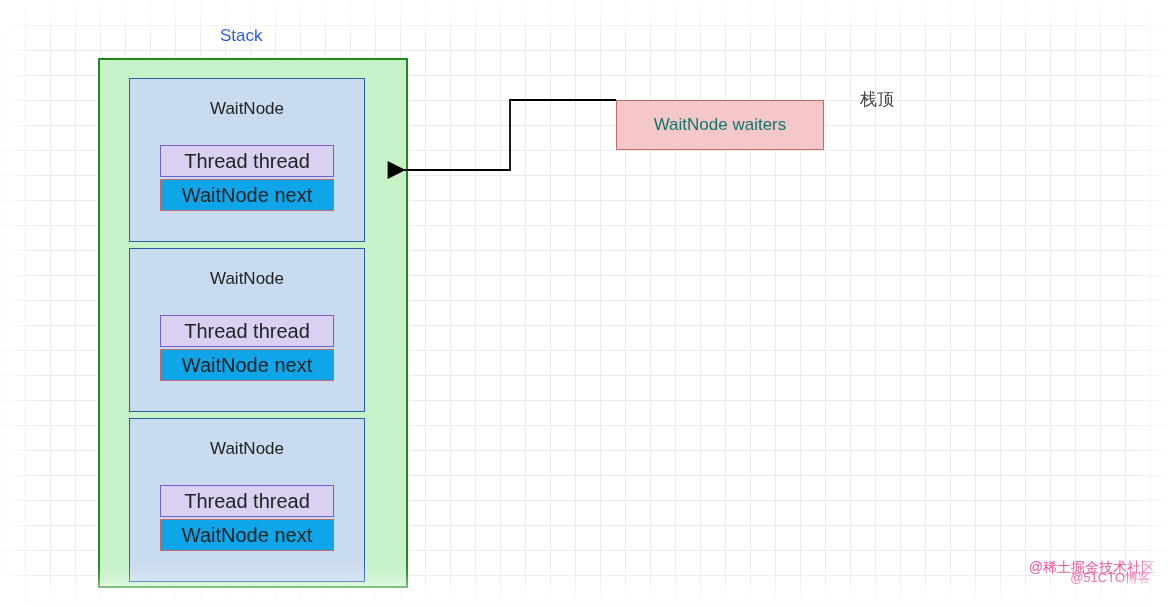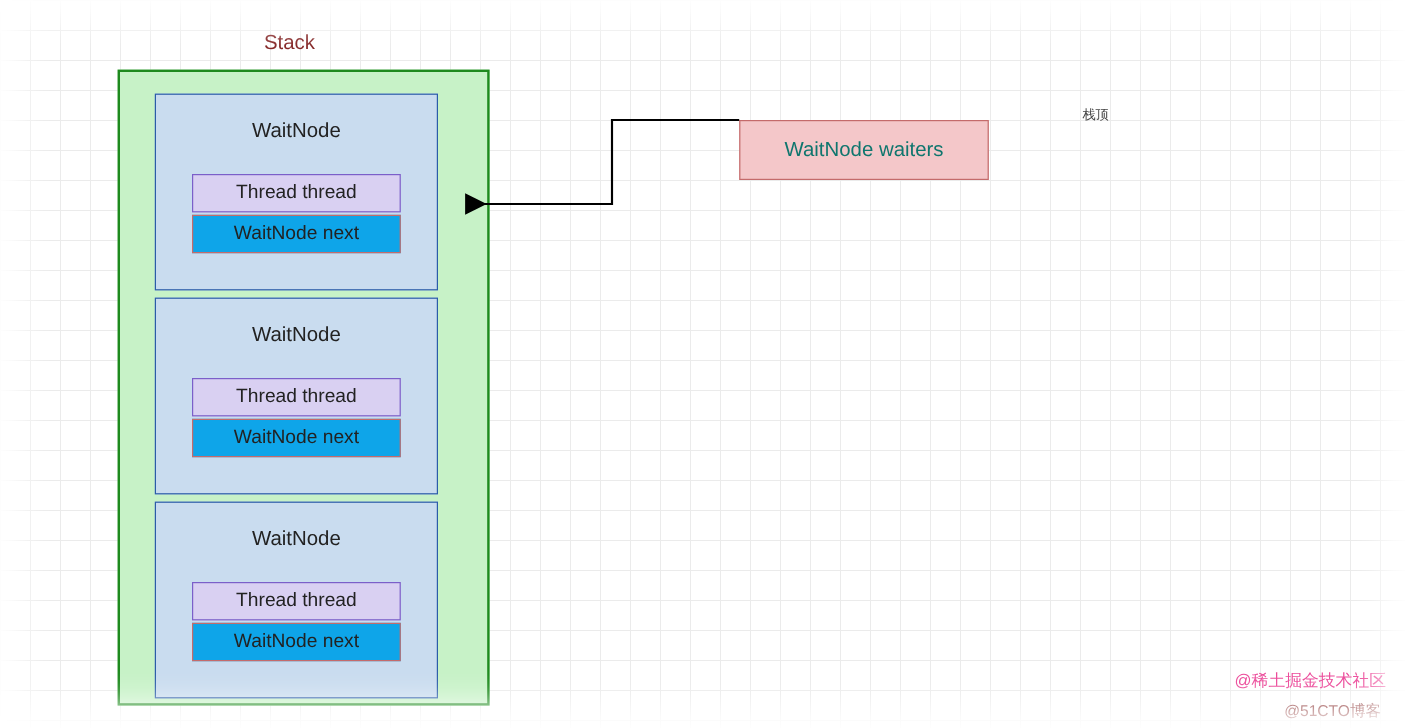--- a/index.html
+++ b/index.html
@@ -26,21 +26,21 @@
     position: absolute;
     inset: 0;
     pointer-events: none;
     box-shadow: inset 0 0 28px 18px #fff;
   }
   .stack-title {
     position: absolute;
     left: 220px;
     top: 26px;
     font-size: 17px;
-    color: #7f1d1d;
+    color: #1d4ed8;
   }
   .stack-outer {
     position: absolute;
     left: 98px;
     top: 58px;
     width: 310px;
     height: 530px;
     border: 2px solid #1e8a1e;
     background: #c7f2c7;
   }
@@ -62,21 +62,21 @@
     font-size: 17px;
     color: #222;
   }
   .field {
     position: absolute;
     left: 50%;
     transform: translateX(-50%);
     width: 174px;
     height: 32px;
     line-height: 30px;
-    font-size: 16px;
+    font-size: 20px;
     text-align: center;
     color: #222;
   }
   .field-thread {
     top: 66px;
     background: #d9d0f2;
     border: 1.5px solid #7b5fc9;
   }
   .field-next {
     top: 100px;
@@ -92,44 +92,44 @@
     line-height: 48px;
     text-align: center;
     font-size: 17px;
     background: #f4c7c9;
     border: 1.5px solid #c46b6b;
     color: #0f766e;
     margin-top: 25px;
   }
   .stack-top-label {
     position: absolute;
-    left: 902px;
+    left: 860px;
     top: 88px;
-    font-size: 11px;
+    font-size: 17px;
     color: #444;
   }
   .arrow-svg {
     position: absolute;
     left: 390px;
     top: 95px;
     overflow: visible;
   }
   .watermark1 {
     position: absolute;
     right: 16px;
     bottom: 30px;
     font-size: 14px;
     color: #ec4899;
   }
   .watermark2 {
     position: absolute;
     right: 20px;
-    bottom: 5px;
+    bottom: 20px;
     font-size: 13px;
-    color: #7f1d1d;
+    color: #ec4899;
   }
 </style>
 </head>
 <body>
 
 <div class="grid-bg"></div>
 
 <div class="stack-title">Stack</div>
 
 <div class="stack-outer"></div>

